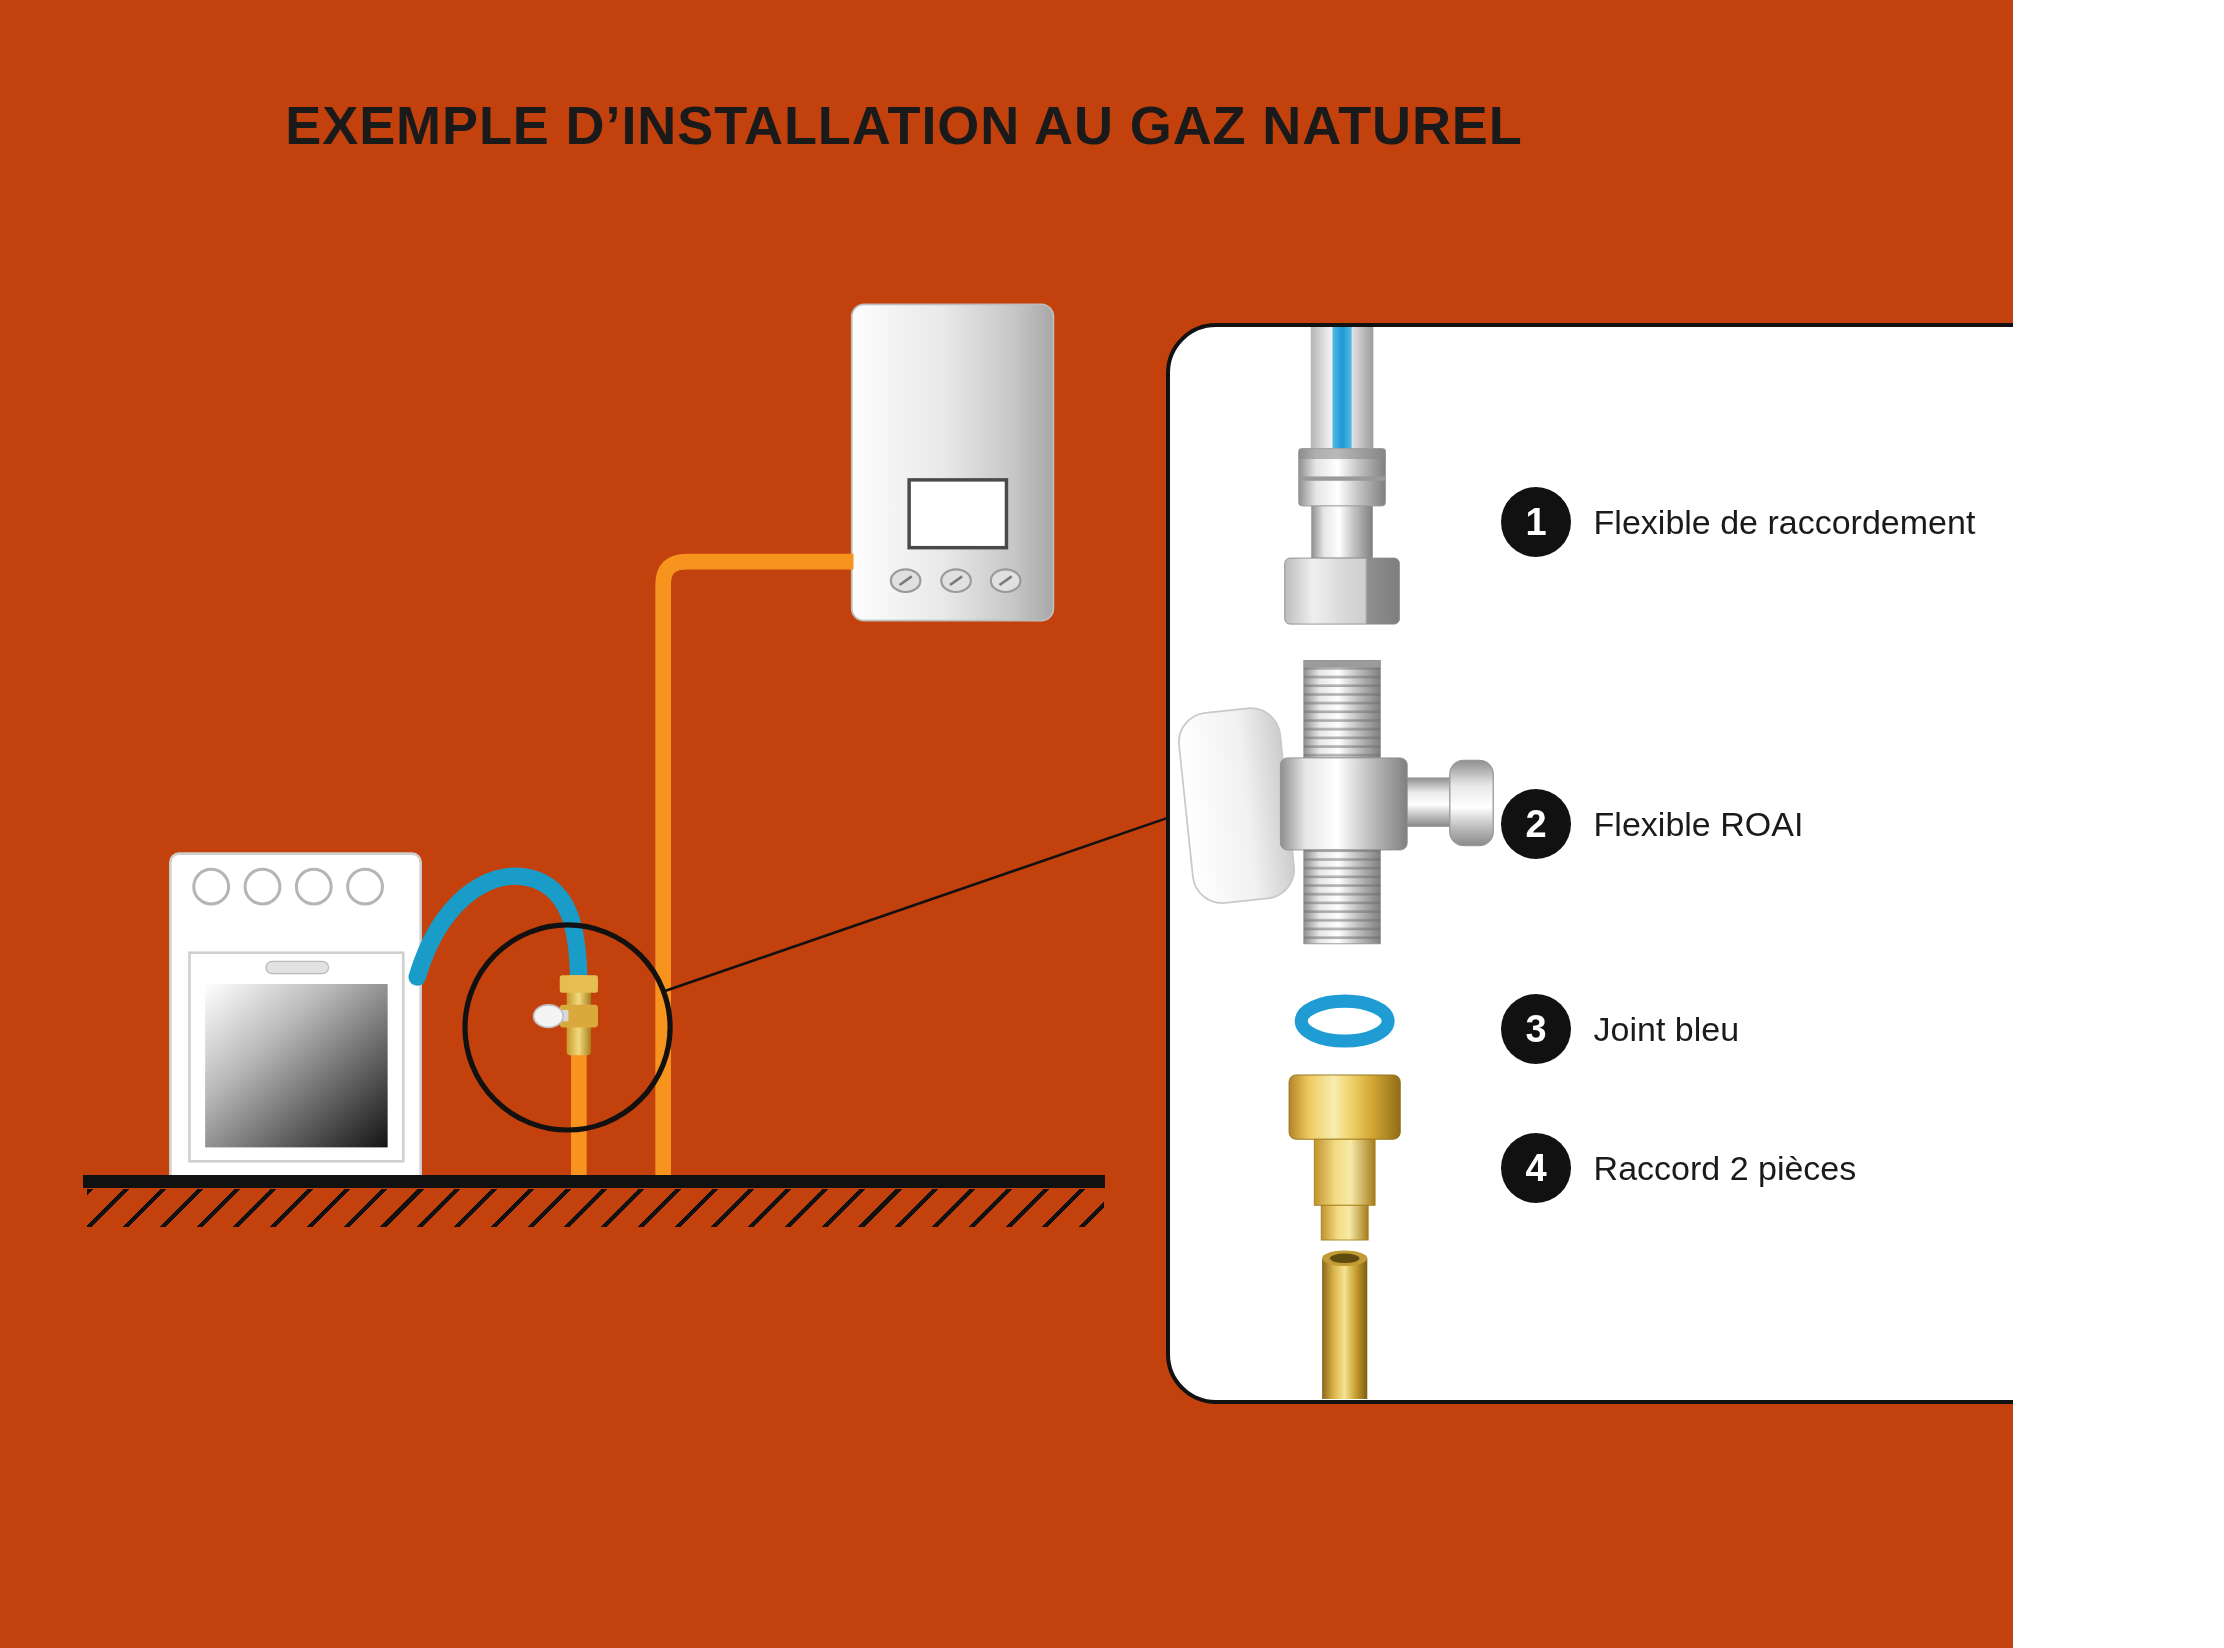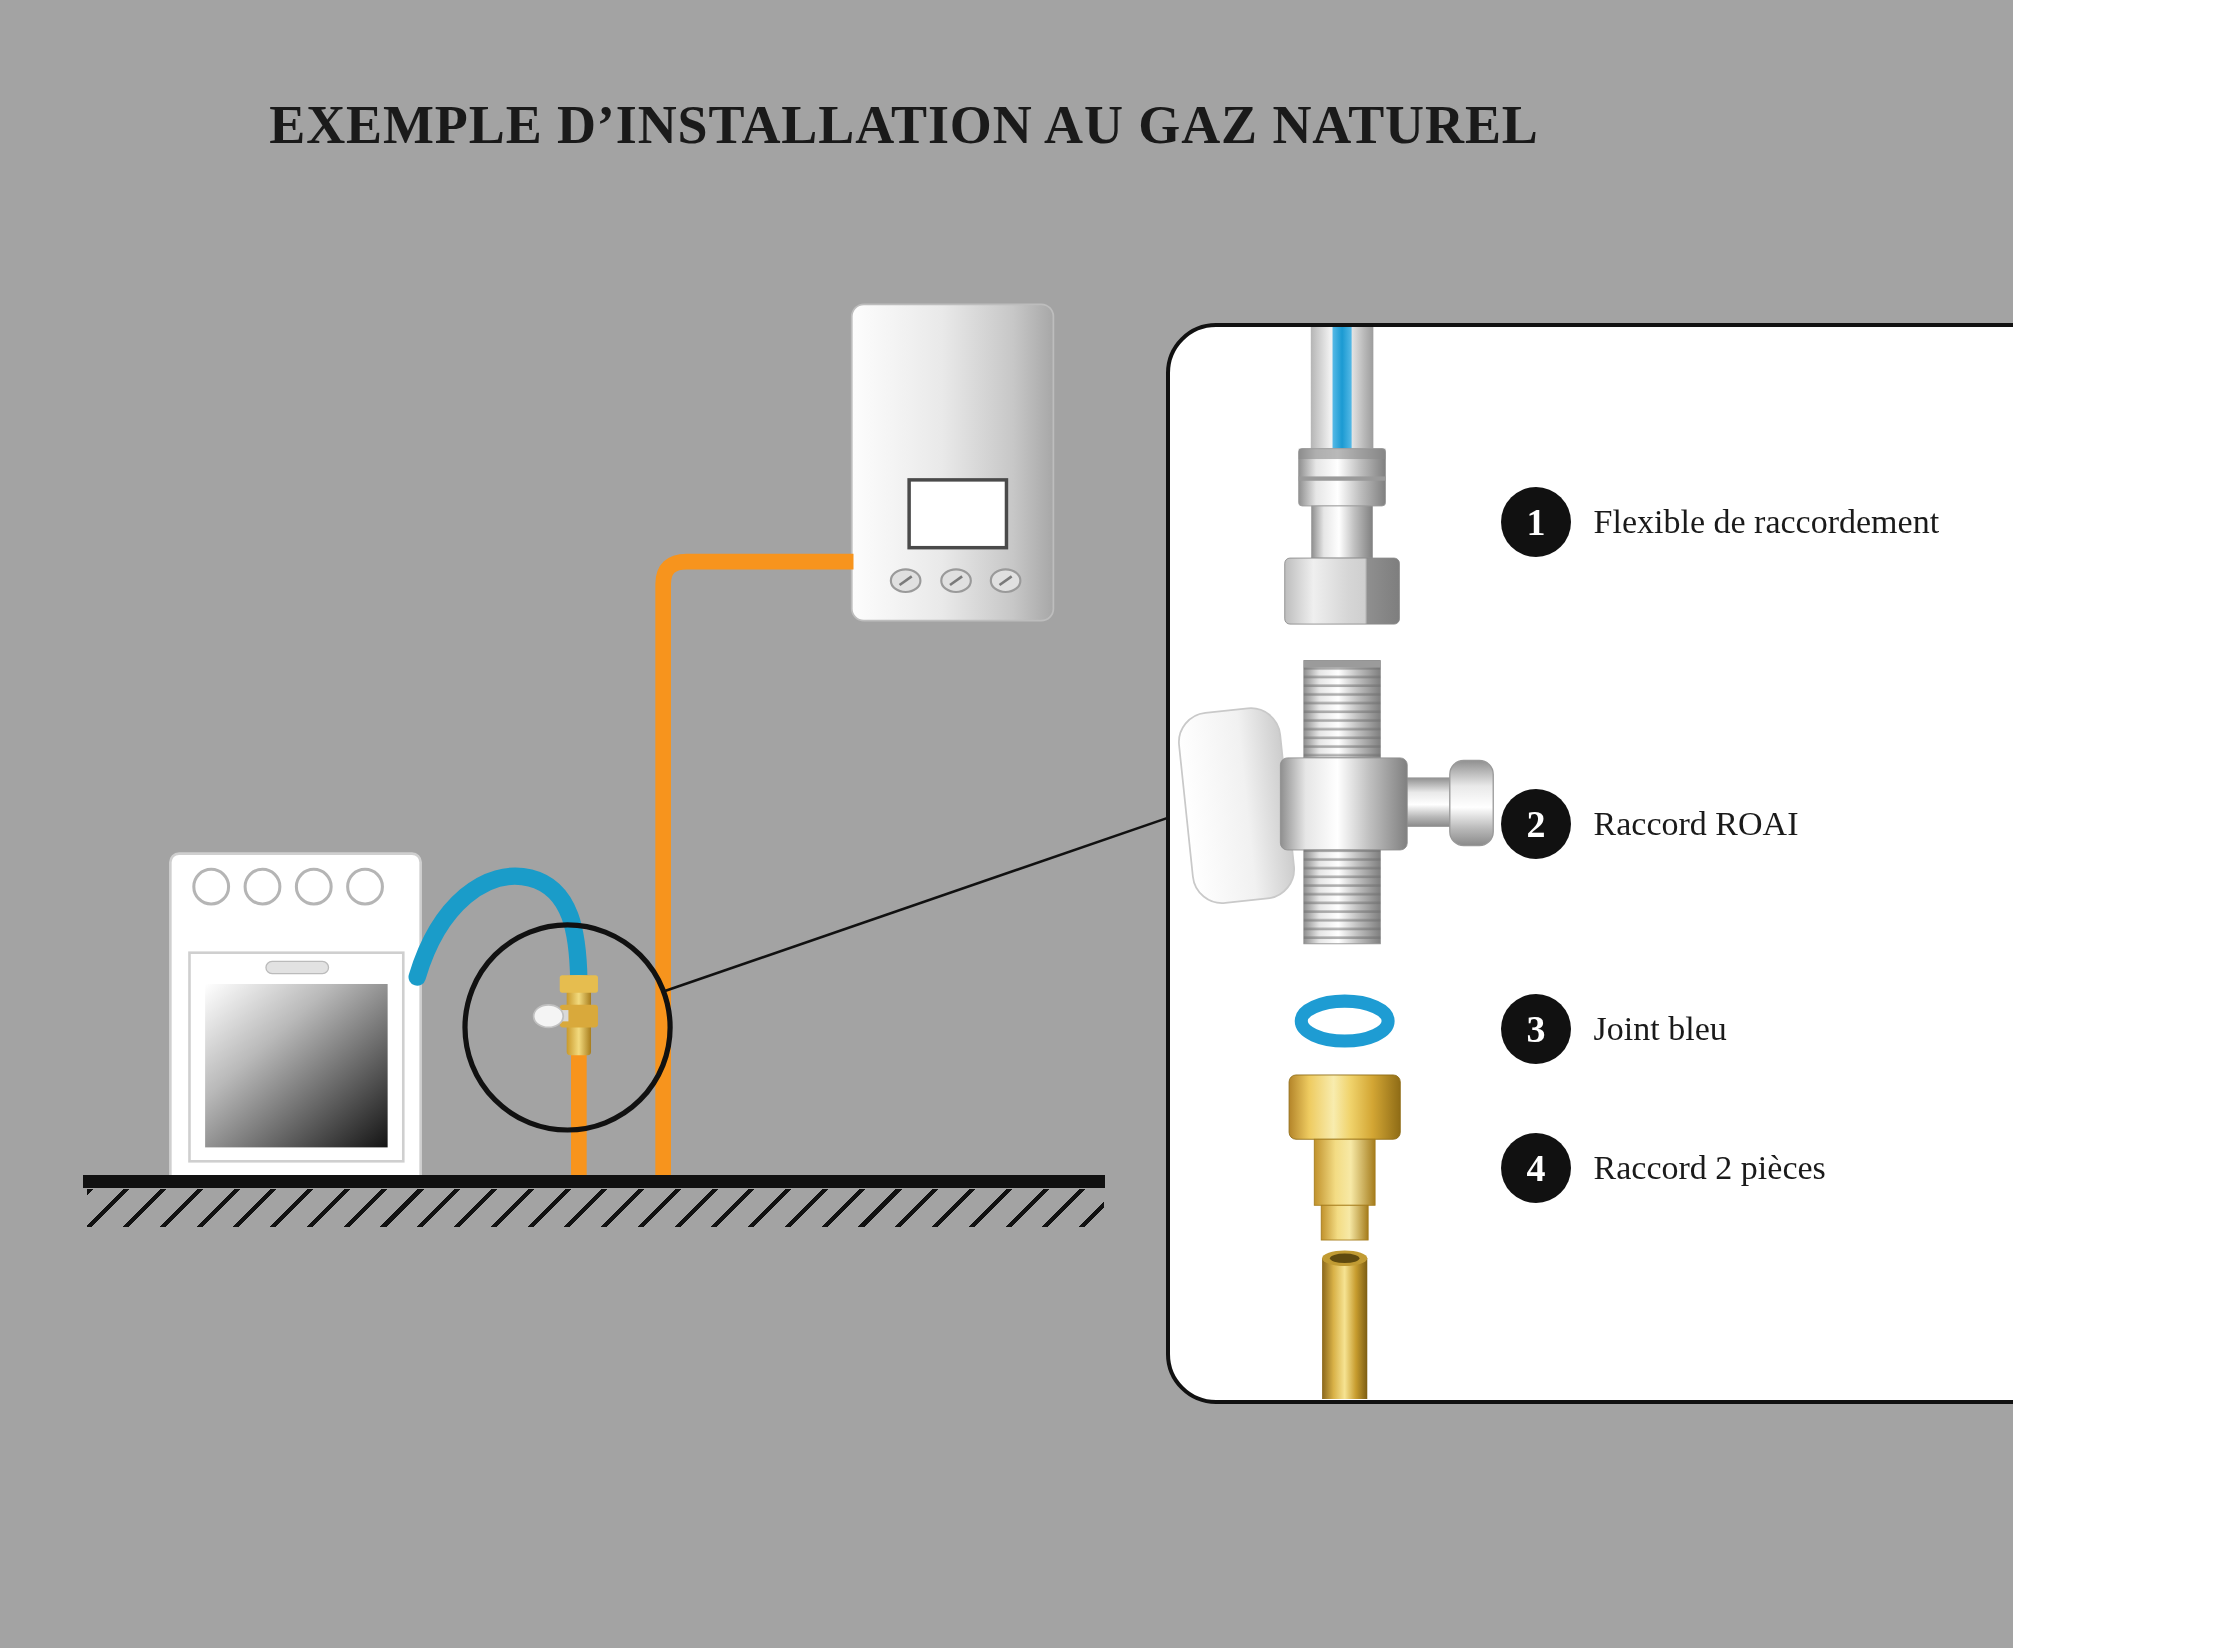--- a/index.html
+++ b/index.html
@@ -1,21 +1,21 @@
 <!DOCTYPE html>
 <html style="font-size:14px"><head>
 <meta charset="utf-8">
 <style>
   html, body { margin: 0; padding: 0; background: #ffffff; }
   .page {
     position: relative;
     width: 2013px;
     height: 1649px;
-    background: #a3a3a3;
-    font-family: Liberation Serif, serif;
+    background: #c2410c;
+    font-family: Liberation Sans, sans-serif;
     overflow: hidden;
   }
   .title {
     position: absolute;
     top: 94px;
     left: 0;
     width: 1808px;
     margin: 0;
     text-align: center;
     font-size: 54px;
@@ -265,21 +265,21 @@
         <ellipse cx="201" cy="1072" rx="17" ry="5.5" fill="#5f4a0f"></ellipse>
       </g>
     </svg>
 
     <div class="legend-row row-1">
       <div class="badge">1</div>
       <div class="legend-label">Flexible de raccordement</div>
     </div>
     <div class="legend-row row-2">
       <div class="badge">2</div>
-      <div class="legend-label">Raccord ROAI</div>
+      <div class="legend-label">Flexible ROAI</div>
     </div>
     <div class="legend-row row-3">
       <div class="badge">3</div>
       <div class="legend-label">Joint bleu</div>
     </div>
     <div class="legend-row row-4">
       <div class="badge">4</div>
       <div class="legend-label">Raccord 2 pièces</div>
     </div>
 

